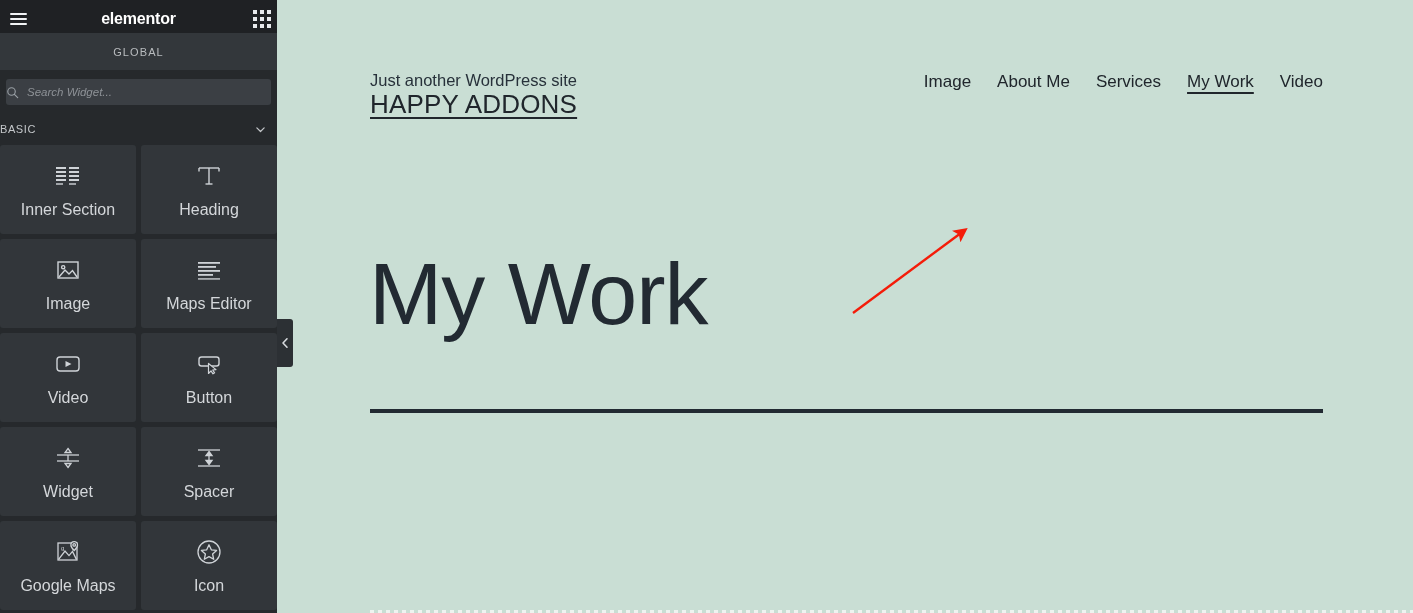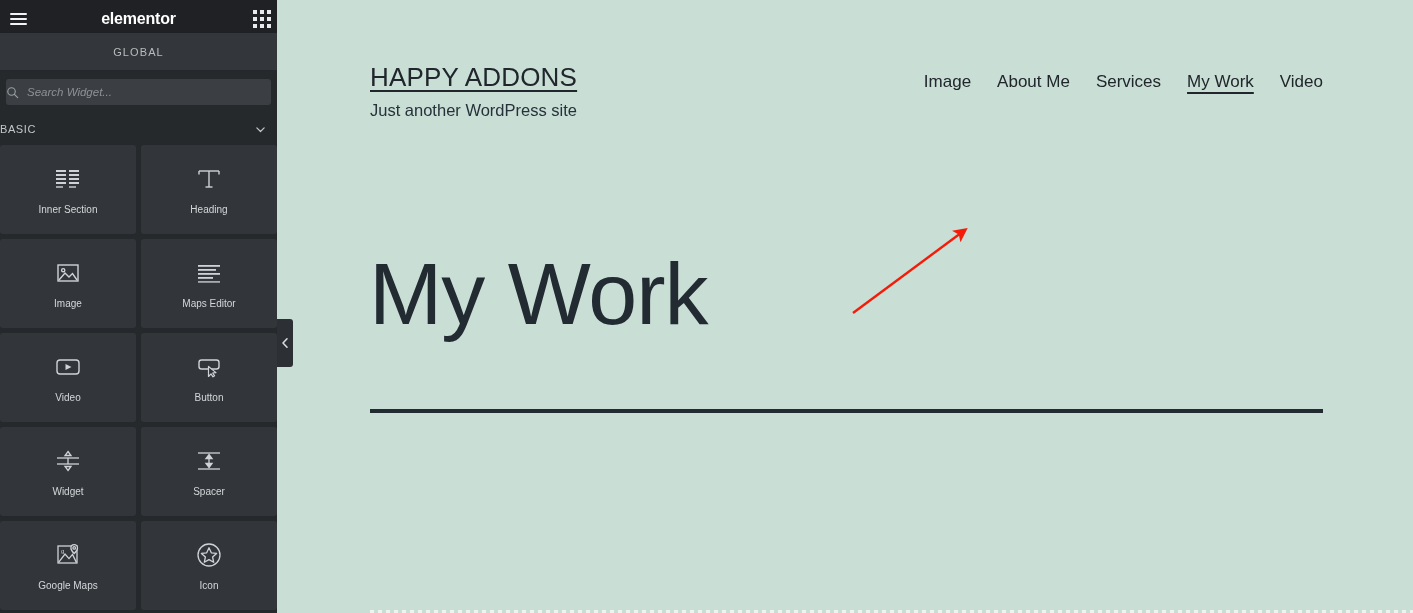--- a/index.html
+++ b/index.html
@@ -87,21 +87,21 @@
     display: grid; grid-template-columns: 1fr 1fr;
     gap: 5px 5px; padding: 0 0px;
   }
   .widget-card {
     height: 89px; background: #32363a; border-radius: 3px;
     display: flex; flex-direction: column; align-items: center; justify-content: center;
     gap: 10px; cursor: grab;
   }
   .widget-icon { width: 30px; height: 30px; display:flex; align-items:center; justify-content:center; }
   .widget-icon svg { display:block; }
-  .widget-label { font-size: 10px; color: #d4d7da; }
+  .widget-label { font-size: 16px; color: #d4d7da; }
 
   
   #collapse-handle {
     position: absolute; left: 277px; top: 319px;
     width: 16px; height: 48px;
     background: #2c3034;
     border-radius: 0 3px 3px 0;
     display: flex; align-items: center; justify-content: center;
     cursor: pointer; z-index: 6;
   }
@@ -332,22 +332,22 @@
   <div id="collapse-handle">
     <svg width="9" height="12" viewBox="0 0 9 12" fill="none" stroke="#d7dade" stroke-width="1.6" stroke-linecap="round" stroke-linejoin="round">
       <polyline points="6,1.8 2,6 6,10.2"></polyline>
     </svg>
   </div>
 
   <div id="preview">
 
     <div id="site-header">
       <div id="brand">
+        <div id="site-tagline">Just another WordPress site</div>
         <div id="site-title">HAPPY ADDONS</div>
-        <div id="site-tagline">Just another WordPress site</div>
       </div>
       <nav id="site-nav">
         <a class="nav-item">Image</a>
         <a class="nav-item">About Me</a>
         <a class="nav-item">Services</a>
         <a class="nav-item active">My Work</a>
         <a class="nav-item">Video</a>
       </nav>
     </div>
 

